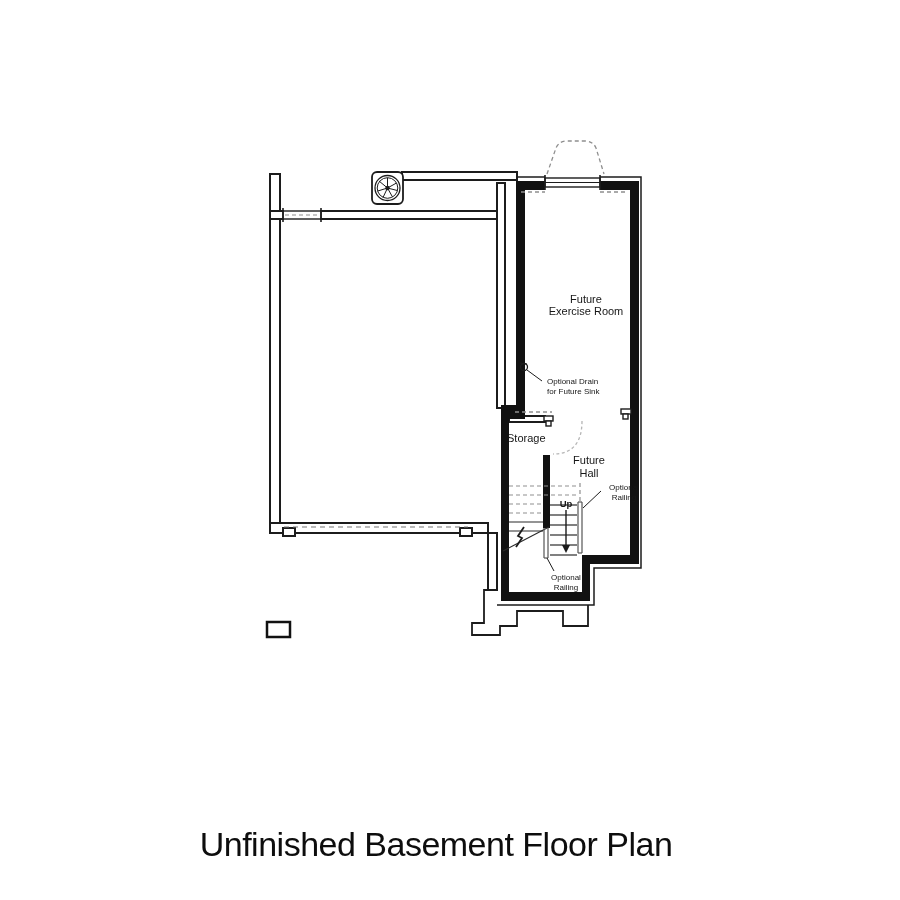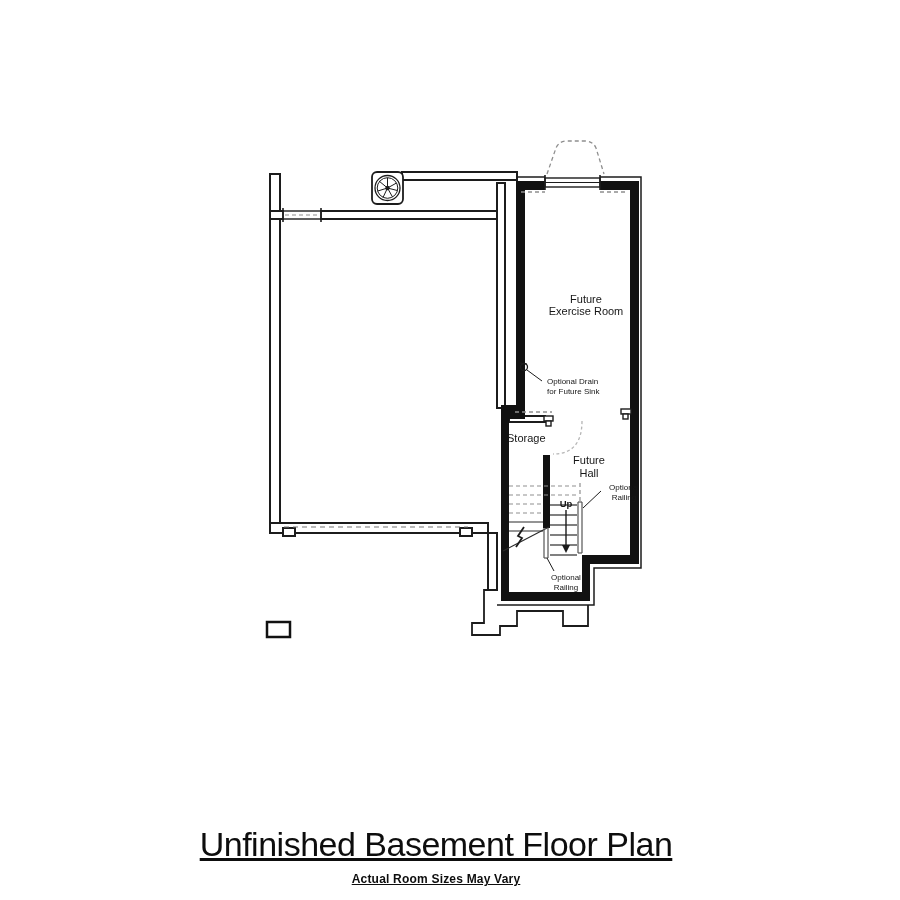--- a/index.html
+++ b/index.html
@@ -1,18 +1,18 @@
 <!DOCTYPE html>
 <html><head>
 <meta charset="utf-8">
 <style>
   html,body{margin:0;padding:0;background:#ffffff;}
   body{width:900px;height:900px;position:relative;font-family:"Liberation Sans",sans-serif;overflow:hidden;}
   .plan-svg{position:absolute;left:0;top:0;}
-  .titleblock{position:absolute;left:0;top:826px;width:872px;text-align:center;color:#0d0d0d;text-decoration:underline;}
+  .titleblock{position:absolute;left:0;top:826px;width:872px;text-align:center;color:#0d0d0d;}
   .main-title{font-size:34px;font-weight:400;letter-spacing:-0.5px;line-height:1.1;}
   .sub-title{margin-top:9px;font-size:12px;font-weight:700;letter-spacing:0.2px;}
   svg text{fill:#161616;}
   .room-label{font-size:11px;}
   .small-label{font-size:8px;}
   .up-label{font-size:9.5px;font-weight:700;}
 </style>
 </head>
 <body>
 
@@ -167,16 +167,15 @@
     <text class="small-label" x="624" y="490" text-anchor="middle">Optional</text>
     <text class="small-label" x="624" y="500" text-anchor="middle">Railing</text>
 
     <text class="small-label" x="566" y="580" text-anchor="middle">Optional</text>
     <text class="small-label" x="566" y="590" text-anchor="middle">Railing</text>
   </g>
 </svg>
 
 <div class="titleblock">
   <div class="main-title">Unfinished Basement Floor Plan</div>
-  <div class="sub-title">Actual Room Sizes May Vary</div>
 </div>
 
 </main>
 
 </body></html>

